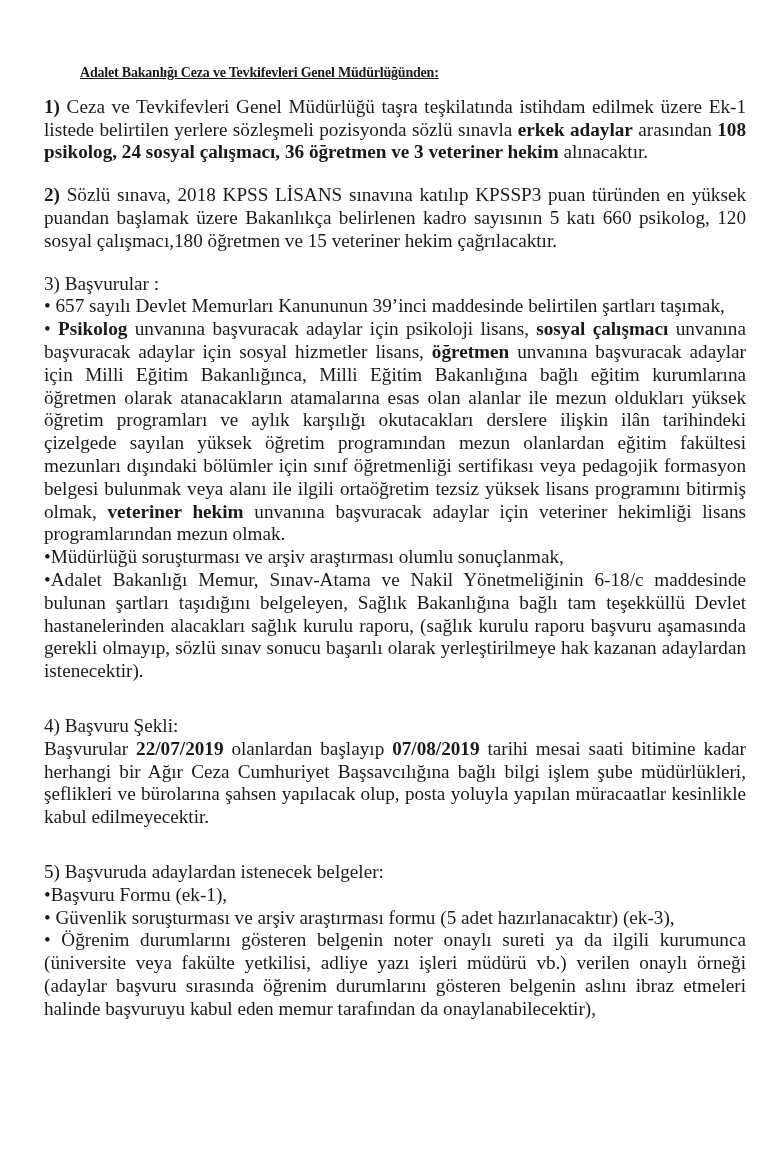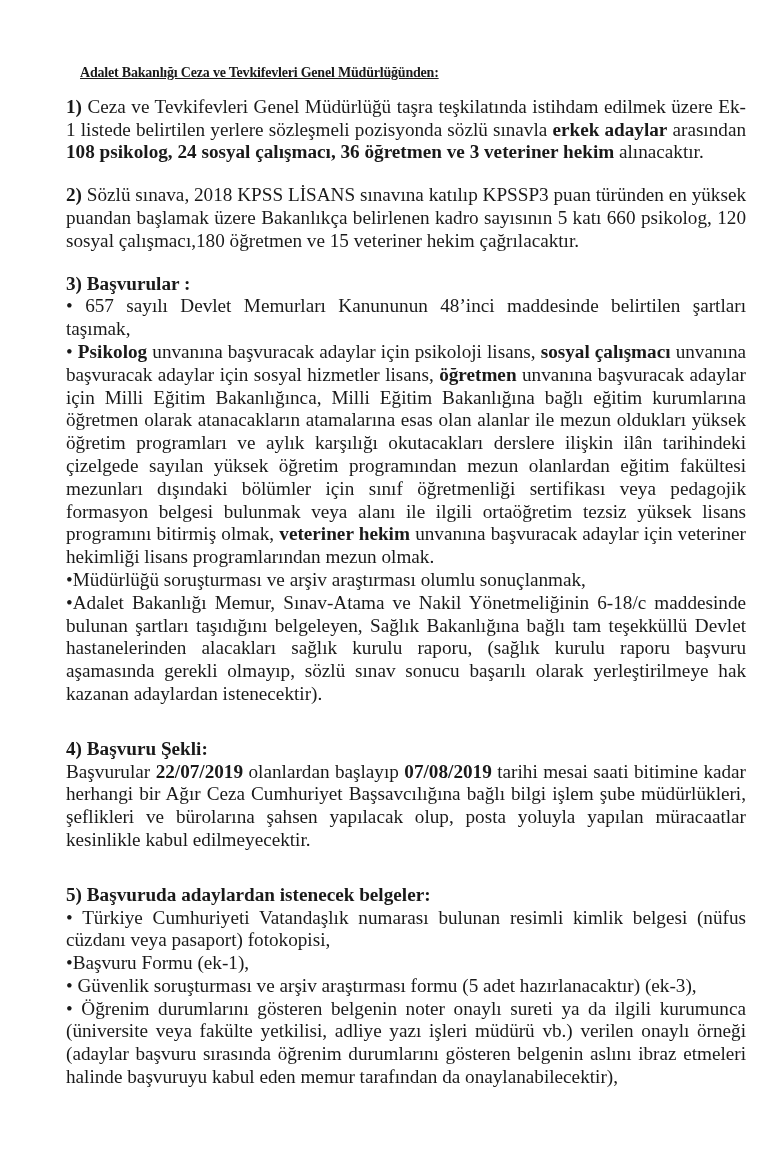--- a/index.html
+++ b/index.html
@@ -7,52 +7,51 @@
   .page {
     position:absolute; left:44px; top:62px; width:702px;
     font-family: "Liberation Serif", "DejaVu Serif", serif;
     font-size:19.2px; line-height:22.8px; color:#1a1a1a;
   }
   .title {
     margin-left:36px; font-weight:bold; text-decoration:underline;
     font-size:14px; letter-spacing:-0.2px; margin-bottom:11px;
   }
   p { margin:0; text-align:justify; }
-  .sec { margin-bottom:20px;margin-left:22px; }
-  .sec-head { font-weight:bold; }
+  .sec { margin-bottom:20px; }
+  .sec-head { font-weight:normal; }
   b { font-weight:bold; }
   .gap-lg { margin-bottom:32px; }
 </style>
 </head>
 <body>
 
 <div class="page">
   <div class="title">Adalet Bakanlığı Ceza ve Tevkifevleri Genel Müdürlüğünden:</div>
 
   <div class="sec">
     <p><b>1)</b><span> Ceza ve Tevkifevleri Genel Müdürlüğü taşra teşkilatında istihdam edilmek üzere Ek-1 listede belirtilen yerlere sözleşmeli pozisyonda sözlü sınavla </span><b>erkek adaylar</b><span> arasından </span><b>108 psikolog, 24 sosyal çalışmacı, 36 öğretmen ve 3 veteriner hekim</b><span> alınacaktır.</span></p>
   </div>
 
   <div class="sec">
     <p><b>2)</b><span> Sözlü sınava, 2018 KPSS LİSANS sınavına katılıp KPSSP3 puan türünden en yüksek puandan başlamak üzere Bakanlıkça belirlenen kadro sayısının 5 katı 660 psikolog, 120 sosyal çalışmacı,180 öğretmen ve 15 veteriner hekim çağrılacaktır.</span></p>
   </div>
 
   <div class="sec gap-lg">
     <p class="sec-head">3) Başvurular :</p>
-    <p>• 657 sayılı Devlet Memurları Kanununun 48’inci maddesinde belirtilen şartları taşımak,</p>
+    <p>• 657 sayılı Devlet Memurları Kanununun 39’inci maddesinde belirtilen şartları taşımak,</p>
     <p><span>• </span><b>Psikolog</b><span> unvanına başvuracak adaylar için psikoloji lisans, </span><b>sosyal çalışmacı</b><span> unvanına başvuracak adaylar için sosyal hizmetler lisans, </span><b>öğretmen</b><span> unvanına başvuracak adaylar için Milli Eğitim Bakanlığınca, Milli Eğitim Bakanlığına bağlı eğitim kurumlarına öğretmen olarak atanacakların atamalarına esas olan alanlar ile mezun oldukları yüksek öğretim programları ve aylık karşılığı okutacakları derslere ilişkin ilân tarihindeki çizelgede sayılan yüksek öğretim programından mezun olanlardan eğitim fakültesi mezunları dışındaki bölümler için sınıf öğretmenliği sertifikası veya pedagojik formasyon belgesi bulunmak veya alanı ile ilgili ortaöğretim tezsiz yüksek lisans programını bitirmiş olmak, </span><b>veteriner hekim</b><span> unvanına başvuracak adaylar için veteriner hekimliği lisans programlarından mezun olmak.</span></p>
     <p>•Müdürlüğü soruşturması ve arşiv araştırması olumlu sonuçlanmak,</p>
     <p>•Adalet Bakanlığı Memur, Sınav-Atama ve Nakil Yönetmeliğinin 6-18/c maddesinde bulunan şartları taşıdığını belgeleyen, Sağlık Bakanlığına bağlı tam teşekküllü Devlet hastanelerinden alacakları sağlık kurulu raporu, (sağlık kurulu raporu başvuru aşamasında gerekli olmayıp, sözlü sınav sonucu başarılı olarak yerleştirilmeye hak kazanan adaylardan istenecektir).</p>
   </div>
 
   <div class="sec gap-lg">
     <p class="sec-head">4) Başvuru Şekli:</p>
     <p><span>Başvurular </span><b>22/07/2019</b><span> olanlardan  başlayıp </span><b>07/08/2019</b><span> tarihi  mesai  saati  bitimine  kadar herhangi bir Ağır Ceza Cumhuriyet Başsavcılığına bağlı bilgi işlem şube müdürlükleri, şeflikleri ve bürolarına şahsen yapılacak olup, posta yoluyla yapılan müracaatlar kesinlikle kabul edilmeyecektir.</span></p>
   </div>
 
   <div class="sec">
     <p class="sec-head">5) Başvuruda adaylardan istenecek belgeler:</p>
-    <p>• Türkiye Cumhuriyeti Vatandaşlık numarası bulunan resimli kimlik belgesi (nüfus cüzdanı veya pasaport) fotokopisi,</p>
     <p>•Başvuru Formu (ek-1),</p>
     <p>• Güvenlik soruşturması ve arşiv araştırması formu (5 adet hazırlanacaktır) (ek-3),</p>
     <p>• Öğrenim durumlarını gösteren belgenin noter onaylı sureti ya da ilgili kurumunca (üniversite veya fakülte yetkilisi, adliye yazı işleri müdürü vb.) verilen onaylı örneği (adaylar başvuru sırasında öğrenim durumlarını gösteren belgenin aslını ibraz etmeleri halinde başvuruyu kabul eden memur tarafından da onaylanabilecektir),</p>
   </div>
 </div>
 
 </body></html>

